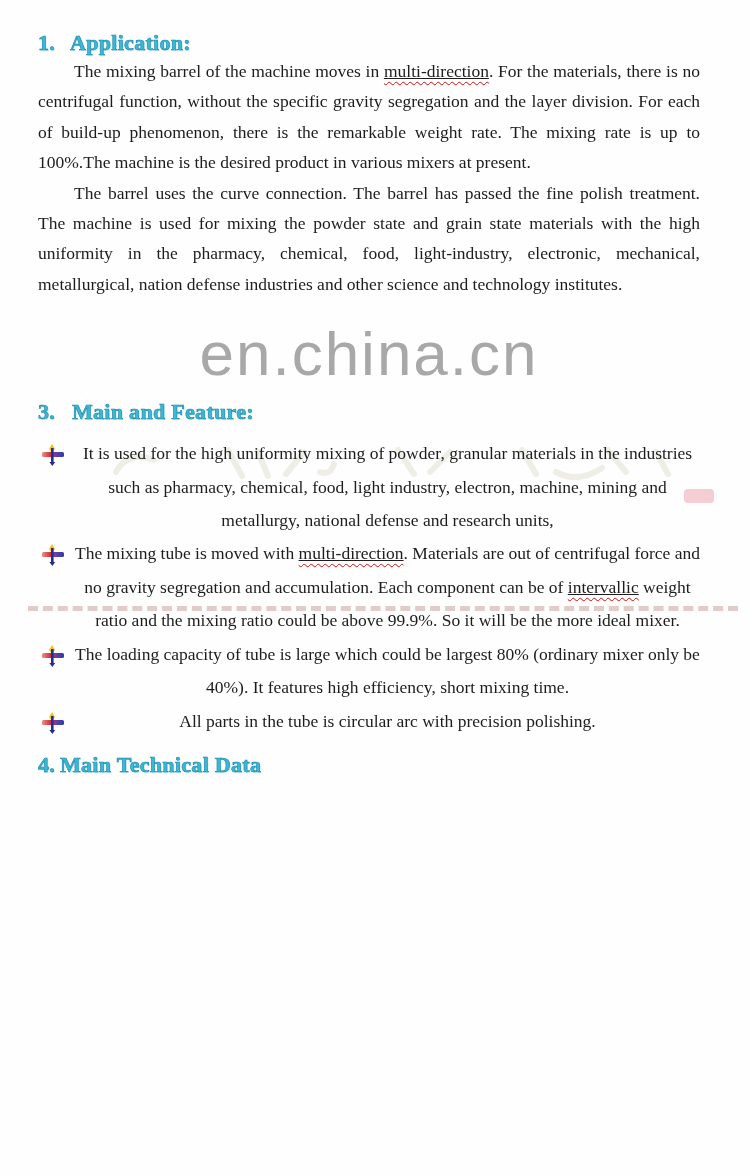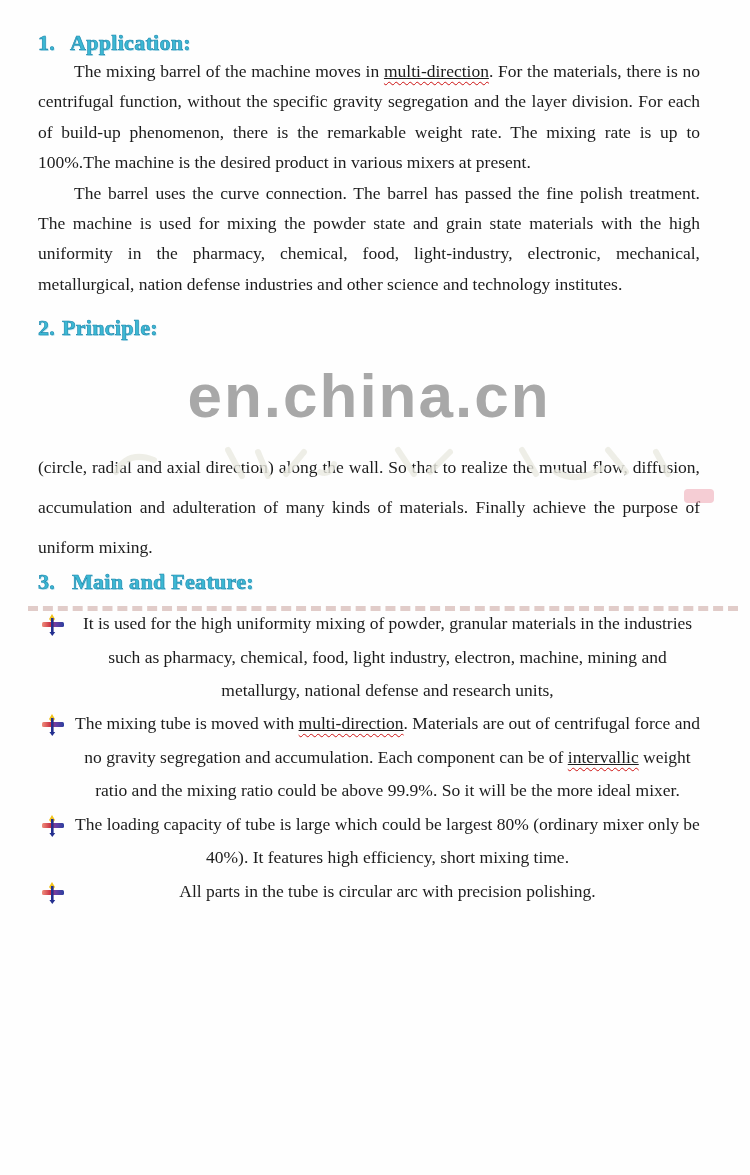--- a/index.html
+++ b/index.html
@@ -46,21 +46,21 @@
   
   .u-solid{text-decoration:underline;text-decoration-color:#1c1c1c;}
   .u-wavy{text-decoration:underline wavy #cc1111;text-decoration-thickness:1px;text-underline-offset:4px;}
   
   .watermark-band{
     height:88px;
     margin-top:10px;
     display:flex;align-items:center;justify-content:center;
     font-family:"Liberation Sans","DejaVu Sans",sans-serif;
     font-size:62px;
-    font-weight:700;
+    font-weight:400;
     color:#a8a8a8;
     letter-spacing:2px;
     user-select:none;
   }
   
   .ghost-arcs{position:absolute;left:108px;top:438px;pointer-events:none;}
   .ghost-blob{
     position:absolute;left:684px;top:489px;width:30px;height:14px;
     background:rgba(236,156,170,.5);border-radius:4px;pointer-events:none;
   }
@@ -104,25 +104,23 @@
   <div class="ghost-blob"></div>
   <div class="ghost-dashes"></div>
 
   <h2 class="doc-heading h-app"><span class="num">1.</span><span>Application:</span></h2>
 
   <p class="body first indent"><span>The mixing barrel of the machine moves in </span><span class="u-solid"><span class="u-wavy">multi-direction</span></span><span>. For the materials, there is no centrifugal function, without the specific gravity segregation and the layer division. For each of build-up phenomenon, there is the remarkable weight rate. The mixing rate is up to 100%.The machine is the desired product in various mixers at present.</span></p>
 
 
   <p class="body indent">The barrel uses the curve connection. The barrel has passed the fine polish treatment. The machine is used for mixing the powder state and grain state materials with the high uniformity in the pharmacy, chemical, food, light-industry, electronic, mechanical, metallurgical, nation defense industries and other science and technology institutes.</p>
 
-  <h2 class="doc-heading h-principle"><span class="num">2.</span><span>Principle:</span></h2>
 
   <div class="watermark-band">en.china.cn</div>
 
-  <p class="body spread">(circle, radial and axial direction) along the wall. So that to realize the mutual flow, diffusion, accumulation and adulteration of many kinds of materials. Finally achieve the purpose of uniform mixing.</p>
 
   <h2 class="doc-heading h-usage"><span class="num">3.</span><span>Main and Feature:</span></h2>
 
   <ul class="features">
 
     <li>
       <svg class="bullet-icon" viewBox="0 0 26 22">
         <defs>
           <linearGradient id="barGrad" x1="0" y1="0" x2="1" y2="0">
             <stop offset="0" stop-color="#ef8f7c"></stop>
@@ -164,14 +162,15 @@
         <polygon points="12,0 15,5 12,9 9,5" fill="#f2c31c"></polygon>
         <rect x="2" y="8" width="22" height="5" rx="1.5" fill="url(#barGrad)"></rect>
         <rect x="11" y="4" width="2.6" height="15" fill="#232f8f"></rect>
         <polygon points="9.4,18 15.2,18 12.3,22" fill="#232f8f"></polygon>
       </svg>
       <span>All parts in the tube is circular arc with precision polishing.</span>
     </li>
 
   </ul>
 
+  <h2 class="doc-heading h-tech"><span class="num">4.</span><span>Main Technical Data</span></h2>
 
 </div>
 
 </body></html>

